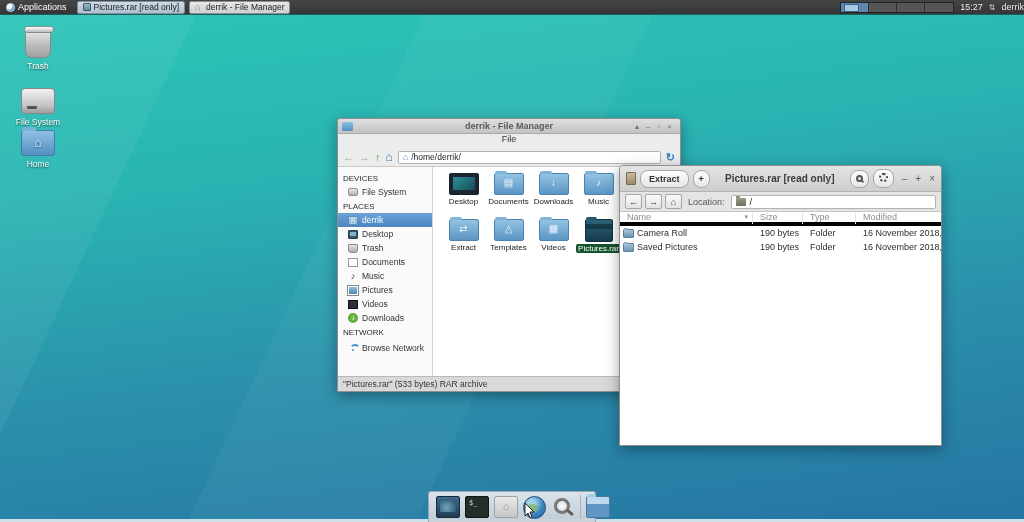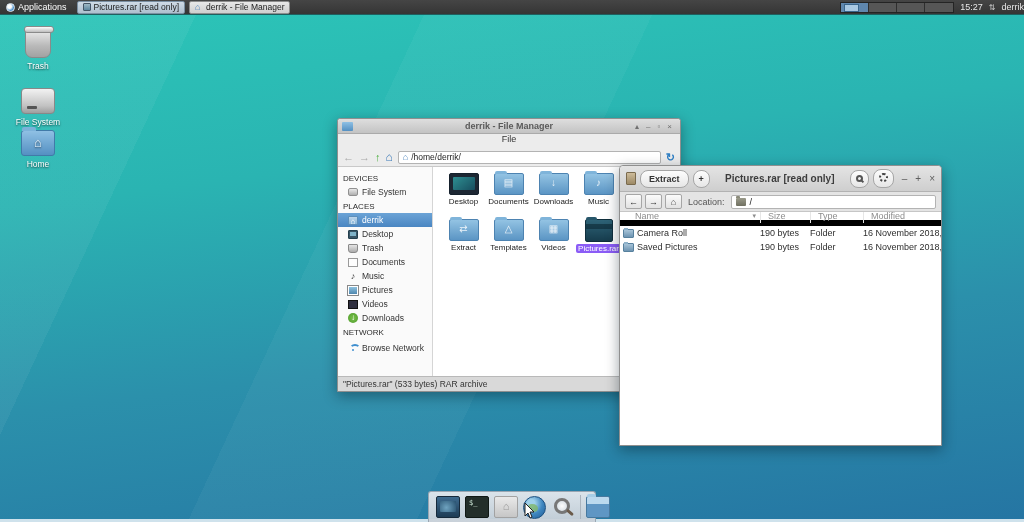--- a/index.html
+++ b/index.html
@@ -102,21 +102,21 @@
   .fold .emb { position:absolute; left:0; right:0; top:3px; color:rgba(255,255,255,.85); font-size:10px; }
   .ic-desktopthumb { width:30px; height:22px; margin:0 auto 2px auto; border-radius:2px;
     background:#1d2733; border:1px solid #15202c; position:relative; }
   .ic-desktopthumb::after { content:""; position:absolute; left:3px; top:3px; right:3px; bottom:4px;
     background:linear-gradient(140deg,#2e8f92,#174d5e); border-radius:1px; }
   .ic-rar { width:28px; height:23px; margin:0 auto 2px auto; border-radius:2px;
     background:linear-gradient(#2e6377,#163c4d); border:1px solid #0f2e3c; position:relative; }
   .ic-rar::before { content:""; position:absolute; left:0; top:-3px; width:11px; height:3px;
     background:#27566a; border-radius:2px 2px 0 0; }
   .ic-rar::after { content:""; position:absolute; left:0; right:0; top:4px; height:5px; background:rgba(10,35,46,.55); }
-  .sel-label { background:#8b5cf6; color:#fff; border-radius:2px; padding:0 2px; }
+  .sel-label { background:#14532d; color:#fff; border-radius:2px; padding:0 2px; }
   .fm-status { height:15px; background:#d9d9d9; border-top:1px solid #b9b9b9;
     font-size:8.5px; color:#333; display:flex; align-items:center; padding-left:5px; }
   
   #arc { left:619px; top:165px; width:323px; height:281px; z-index:20; background:#fff; border-radius:4px 4px 0 0; }
   .arc-header { height:26px; background:linear-gradient(#e4e4e4,#cecece); border-bottom:1px solid #b2b2b2;
     display:flex; align-items:center; gap:4px; padding:0 6px; border-radius:4px 4px 0 0; }
   .arc-appicon { width:10px; height:13px; background:linear-gradient(#cdbb9a,#9d8a66); border:1px solid #7a6a4d; border-radius:1px; }
   .btn { background:linear-gradient(#fdfdfd,#e6e6e6); border:1px solid #a6a6a6; border-radius:8px;
     font-size:9px; color:#333; padding:3px 8px; line-height:10px;font-weight:bold; }
   .btn.sq { padding:3px 5px; }
@@ -129,21 +129,21 @@
   .arc-locbar { height:20px; background:#e4e4e4; border-bottom:1px solid #c6c6c6;
     display:flex; align-items:center; gap:3px; padding:0 5px; }
   .navbtn { width:17px; height:15px; background:linear-gradient(#fbfbfb,#e2e2e2); border:1px solid #a6a6a6;
     border-radius:2px; font-size:9px; color:#333; display:flex; align-items:center; justify-content:center; }
   .loc-label { font-size:9px; color:#555; margin:0 3px; }
   .loc-field { flex:1; height:14px; background:#fff; border:1px solid #b3b3b3; border-radius:2px;
     display:flex; align-items:center; gap:4px; padding:0 4px; font-size:9px; color:#222; }
   .mini-folder { width:10px; height:8px; background:linear-gradient(#9a9a8a,#6f6f60); border-radius:1px; position:relative; flex:none; }
   .mini-folder::before { content:""; position:absolute; left:0; top:-2px; width:4px; height:2px; background:#8a8a7a; border-radius:1px 1px 0 0; }
   .arc-table { flex:1; background:#fff; font-size:9px; overflow:hidden; }
-  .arc-thead { display:flex; height:14px; align-items:center; color:#8d8d8d; border-bottom:6px solid #000000;padding-left:8px; }
+  .arc-thead { display:flex; height:14px; align-items:center; color:#8d8d8d; border-bottom:4px solid #000000; }
   .arc-thead .c { padding-left:7px; height:14px; line-height:14px; border-right:1px solid #e6e6e6; }
   .c-name { width:133px; display:flex; align-items:center; justify-content:space-between; padding-right:4px; }
   .c-size { width:50px; } .c-type { width:53px; } .c-mod { flex:1; border-right:none !important; }
   .sort-arrow { font-size:7px; color:#8d8d8d; }
   .arc-row { display:flex; height:14px; align-items:center; color:#2e2e2e; }
   .arc-row .c { padding-left:7px; }
   .row-folder { width:11px; height:9px; background:linear-gradient(#a8c4d8,#6d94b2); border:1px solid #57819e;
     border-radius:1px; margin:0 3px 0 3px; flex:none; position:relative; }
   .row-folder::before { content:""; position:absolute; left:0; top:-2px; width:4px; height:2px; background:#8fb2ca; }
   .rc-name { width:133px; display:flex; align-items:center; padding-left:0 !important; }

